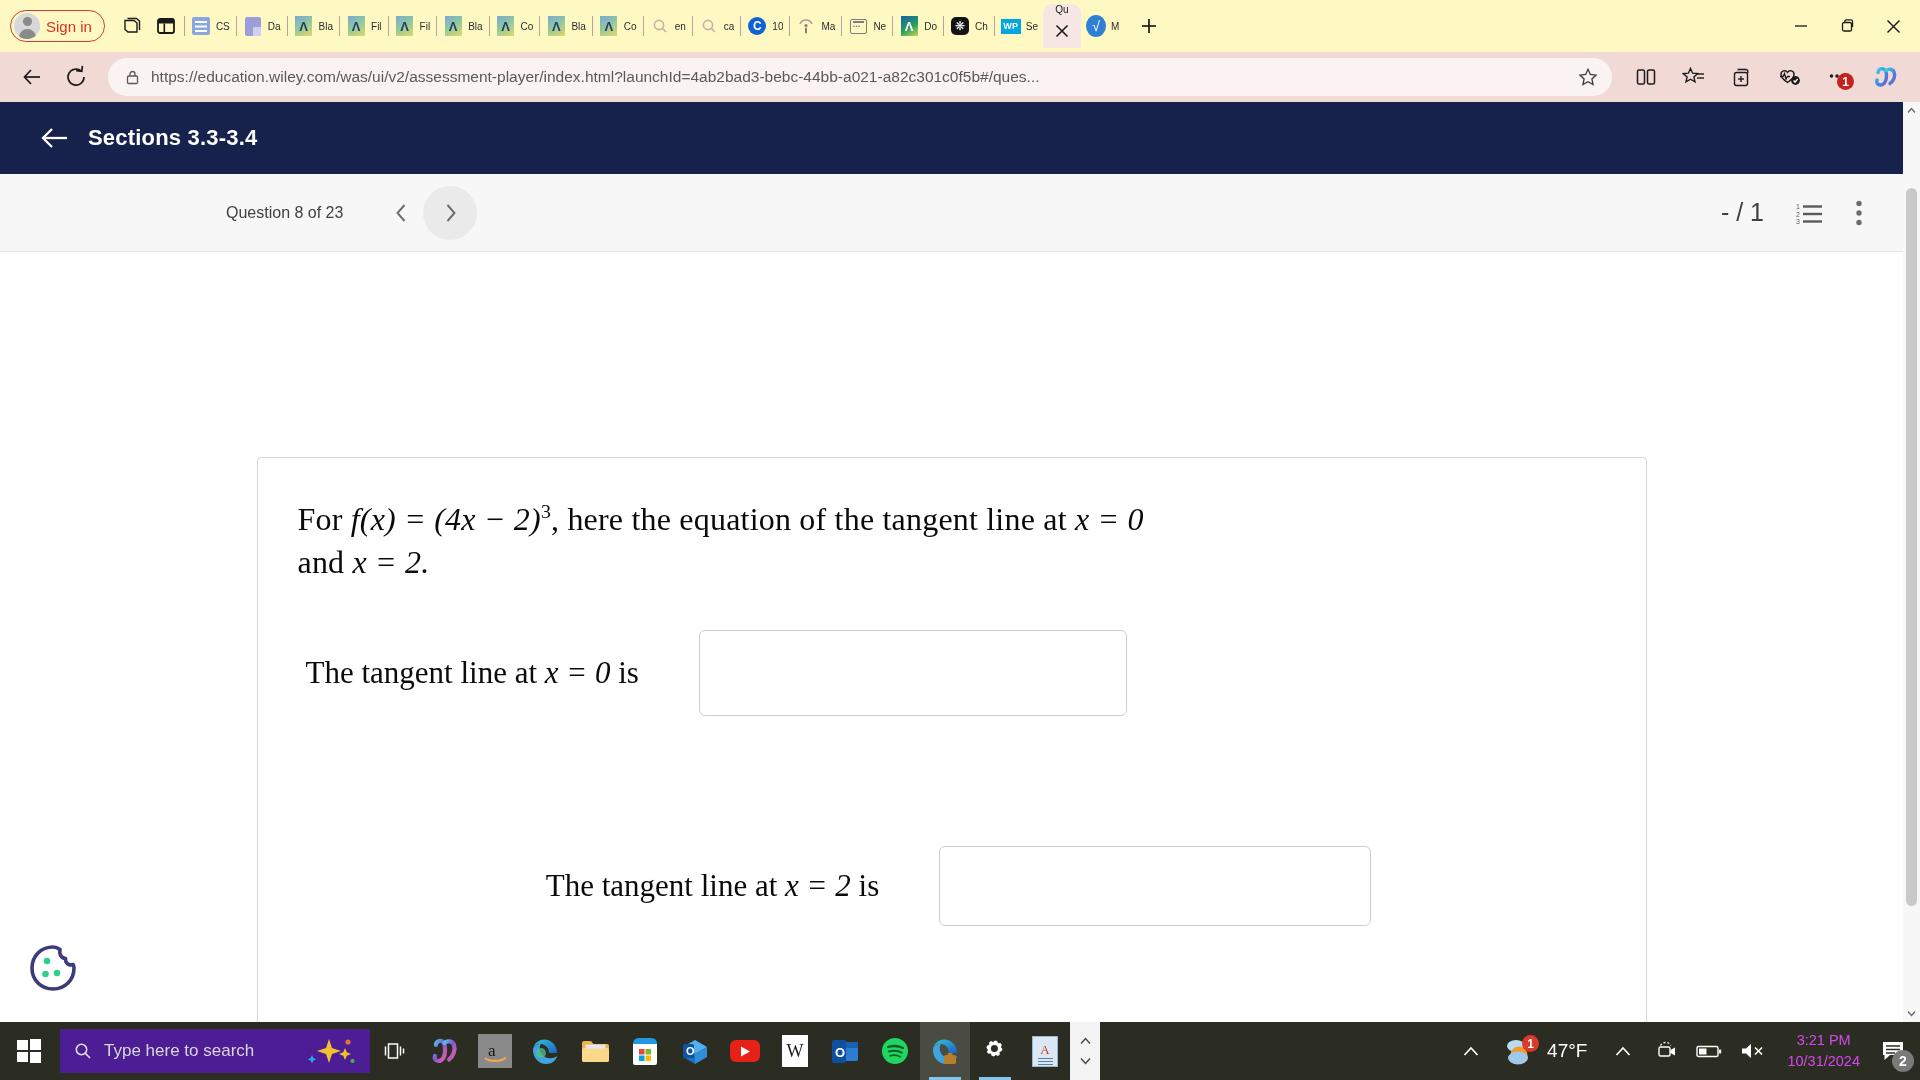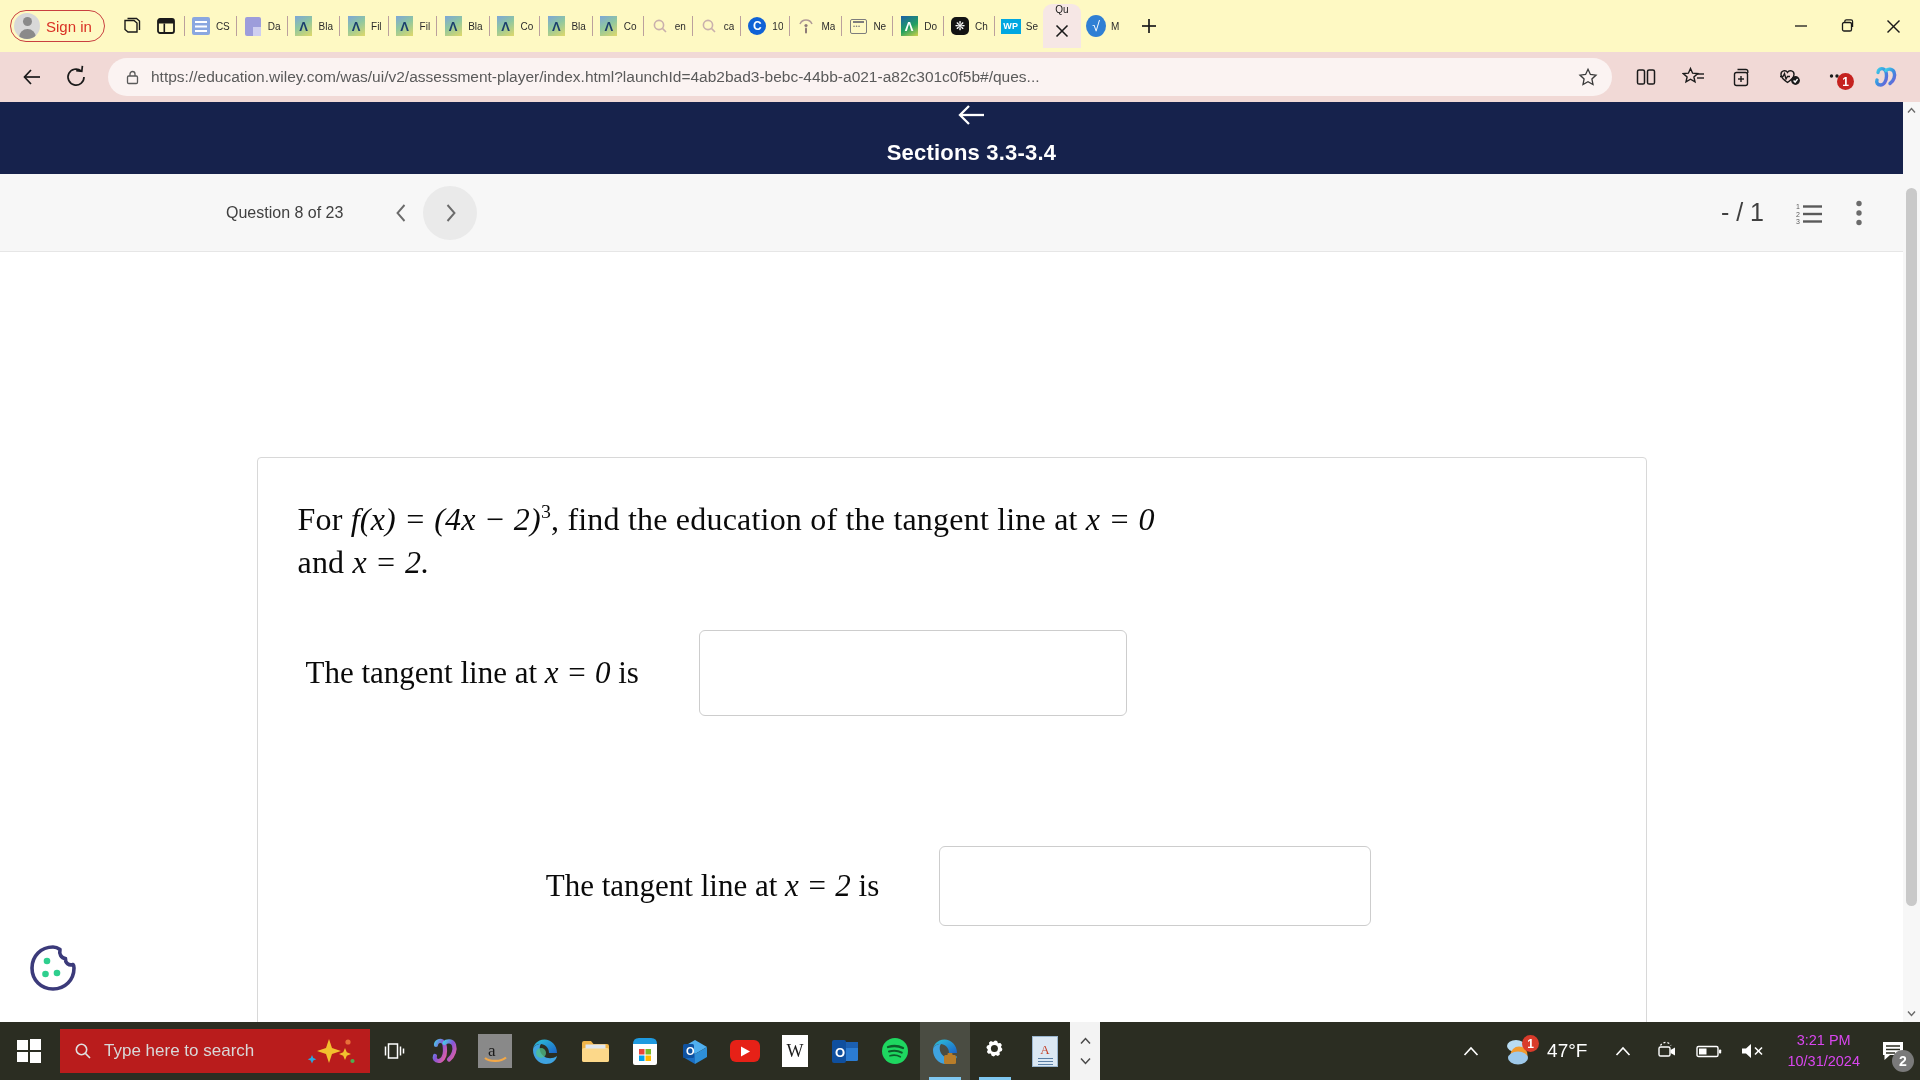--- a/index.html
+++ b/index.html
@@ -111,23 +111,22 @@
   #page {
     position:absolute; left:0; top:102px; width:1920px; height:920px;
     background:#ffffff; overflow:hidden;
   }
   #pagescroll { position:absolute; right:0; top:0; width:17px; height:920px; background:#f7f7f7; }
   #pagescroll .sb-up, #pagescroll .sb-dn { height:17px; display:flex;align-items:center;justify-content:center; }
   #pagescroll .thumb { position:absolute; left:3px; width:11px; border-radius:6px; background:#c9c9c9; }
 
   .site-header {
     height:72px; background:#16224c; color:#fff;
-    display:flex; align-items:center; gap:12px; padding-left:40px;
+    display:flex; align-items:center; gap:18px; padding-left:40px;
     width:1903px;
-    flex-direction:column;
   }
   .site-header .htitle { font-size:22px; font-weight:bold; letter-spacing:0.2px; }
 
   .qbar {
     height:78px; background:#f7f7f7; border-bottom:1px solid #e6e6e6;
     display:flex; align-items:center; padding:0 40px 0 226px;
     width:1903px;
   }
   .qbar .qtitle { font-size:16px; color:#404040; }
   .qnav { display:flex; align-items:center; gap:4px; margin-left:40px; }
@@ -164,21 +163,21 @@
   }
 
   
   #taskbar {
     position:absolute; left:0; bottom:0; width:1920px; height:58px;
     background:#2b2d22;
     display:flex; align-items:center;
   }
   .startbtn { width:58px;height:58px;display:flex;align-items:center;justify-content:center; }
   .tbsearch {
-    width:310px; height:44px; background:#b91c1c;
+    width:310px; height:44px; background:#4c1d95;
     display:flex; align-items:center; gap:12px; padding:0 14px;
     margin-left:2px;
   }
   .tbsearch .ph { color:#d8d8d8; font-size:17px; white-space:nowrap; }
   .tbapp { width:50px; height:58px; display:flex; align-items:center; justify-content:center; position:relative; }
   .tbapp.open::after { content:""; position:absolute; bottom:0; left:9px; width:32px; height:3px; background:#7fc7f0; }
   .tbapp.hl { background:#4a4c42; }
   .tray { margin-left:auto; display:flex; align-items:center; height:58px; }
   .trayitem { display:flex; align-items:center; justify-content:center; padding:0 9px; height:58px; }
   .weather { display:flex; align-items:center; gap:10px; padding:0 12px 0 8px; }
@@ -533,21 +532,21 @@
           </svg>
       </span>
     </span>
   </div>
 
   <div class="qbody">
     <div class="qcard-outer">
       <div class="qcard">
 
         <div class="mathtext qstem">
-          <span>For </span><i>f(x) = (4x − 2)</i><span class="sup">3</span><span>, find the education of the tangent line at </span><i>x = 0</i><br>
+          <span>For </span><i>f(x) = (4x − 2)</i><span class="sup">3</span><span>, here the equation of the tangent line at </span><i>x = 0</i><br>
           <span>and </span><i>x = 2.</i>
         </div>
 
         <div class="answer-row" style="margin-top:46px;padding-left:8px;">
           <span class="mathtext lbl">
             <span>The tangent line at </span><i>x = 0</i><span> is</span>
           </span>
           <span class="ansbox b1"></span>
         </div>
 

